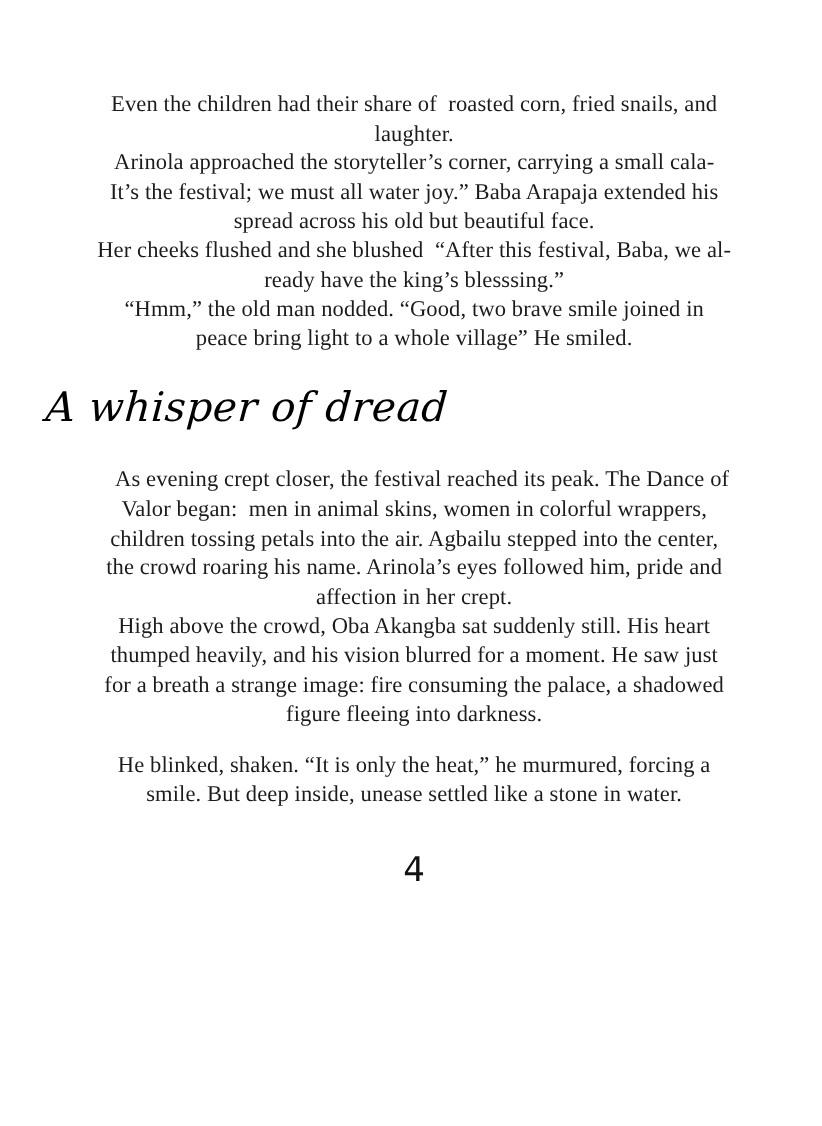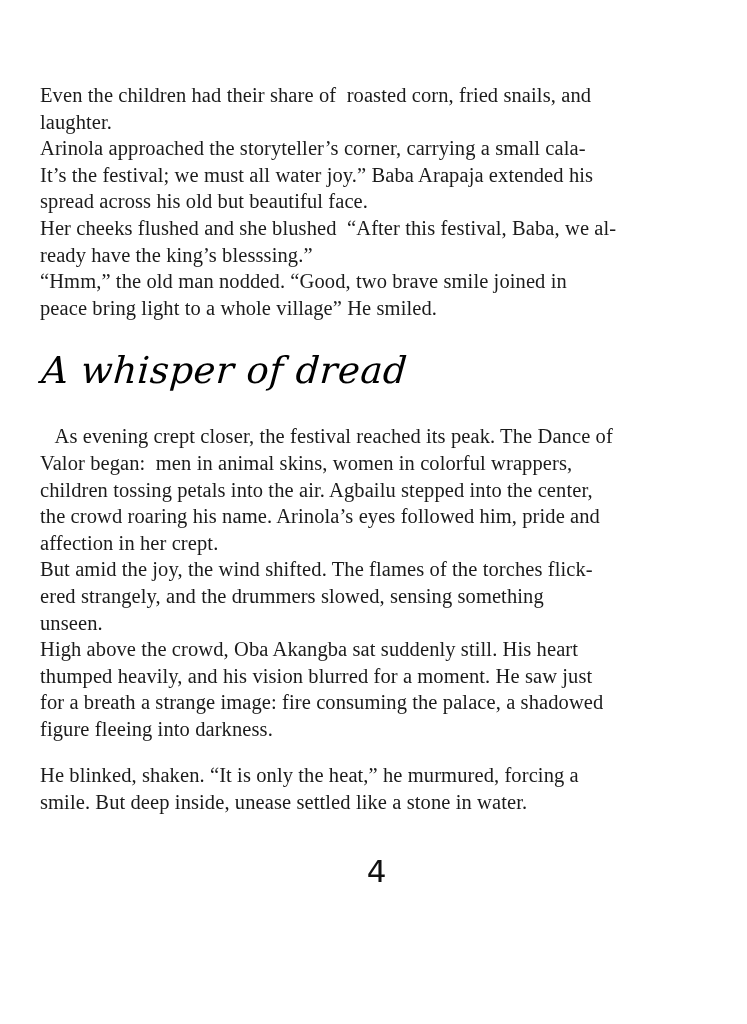--- a/index.html
+++ b/index.html
@@ -17,20 +17,21 @@
   .page {
     box-sizing: border-box;
     width: 747px;
     height: 1024px;
     padding: 82px 34px 0 40px;
     position: relative;
   }
   .paragraph {
     margin: 0;
     padding: 0;
+    text-align: center;
   }
   .line {
     white-space: pre;
     font-size: 20.5px;
     line-height: 26.6px;
     letter-spacing: 0.1px;
   }
   .section-heading {
     font-family: "DejaVu Serif", serif;
     font-style: italic;
@@ -80,25 +81,20 @@
       </div>
       <h2 class="section-heading">A whisper of dread</h2>
       <div class="paragraph">
         <div class="line">   As evening crept closer, the festival reached its peak. The Dance of</div>
         <div class="line">Valor began:  men in animal skins, women in colorful wrappers,</div>
         <div class="line">children tossing petals into the air. Agbailu stepped into the center,</div>
         <div class="line">the crowd roaring his name. Arinola’s eyes followed him, pride and</div>
         <div class="line">affection in her crept.</div>
       </div>
       <div class="paragraph">
-        <div class="line">But amid the joy, the wind shifted. The flames of the torches flick-</div>
-        <div class="line">ered strangely, and the drummers slowed, sensing something</div>
-        <div class="line">unseen.</div>
-      </div>
-      <div class="paragraph">
         <div class="line">High above the crowd, Oba Akangba sat suddenly still. His heart</div>
         <div class="line">thumped heavily, and his vision blurred for a moment. He saw just</div>
         <div class="line">for a breath a strange image: fire consuming the palace, a shadowed</div>
         <div class="line">figure fleeing into darkness.</div>
       </div>
       <div class="spacer"></div>
       <div class="paragraph">
         <div class="line">He blinked, shaken. “It is only the heat,” he murmured, forcing a</div>
         <div class="line">smile. But deep inside, unease settled like a stone in water.</div>
       </div>

